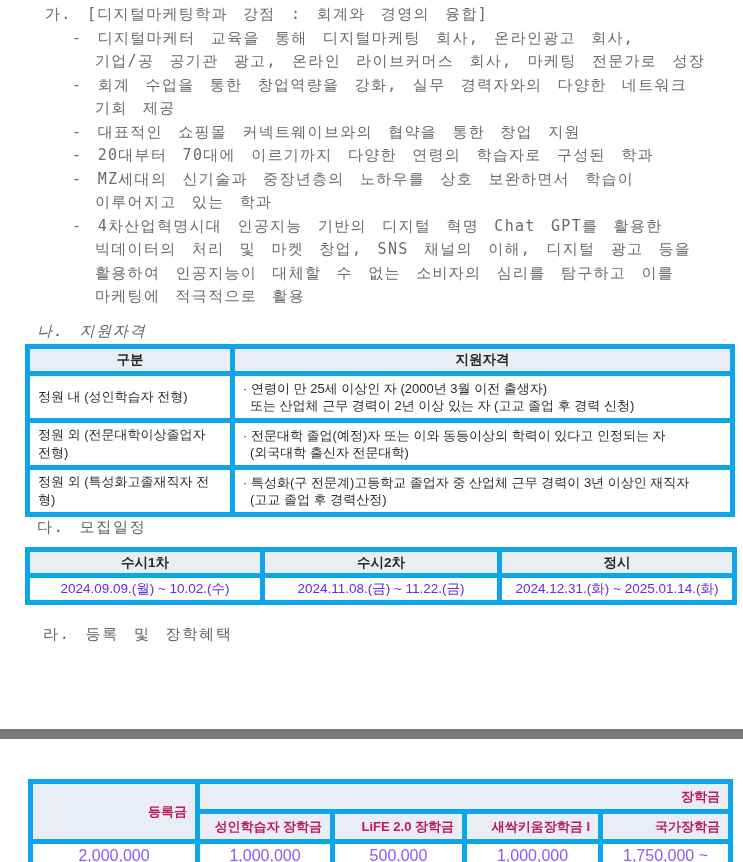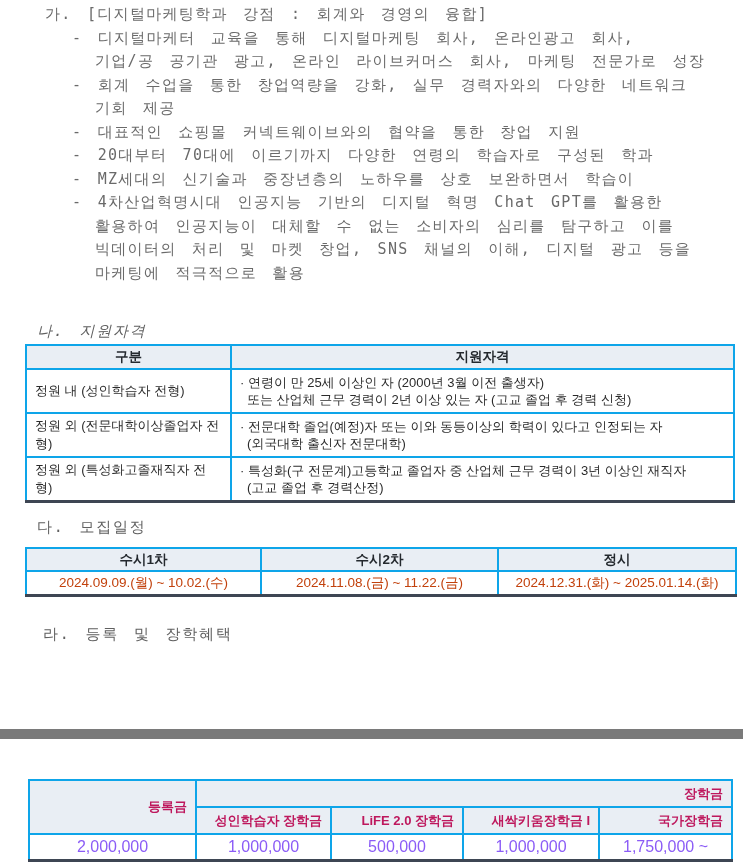--- a/index.html
+++ b/index.html
@@ -36,41 +36,41 @@
 
   
   table{border-collapse:collapse;table-layout:fixed;}
   .doc-table{
     position:absolute;
     border-top:2px solid #3e4653;
     border-bottom:3px solid #3e4653;
     font-size:13px;color:#2b2b2b;
   }
   .doc-table th,.doc-table td{
-    border:2px solid #0ea5e9;
+    border:5px solid #0ea5e9;
     padding:0 8px;
     vertical-align:middle;
   }
   .doc-table th{
     background:#e9eef4;
     font-weight:bold;color:#24292e;
     text-align:center;
   }
 
   
   #table-b{left:25px;top:344px;width:710px;}
   #table-b th{height:22px;font-size:13.5px;}
   #table-b td.cat{height:40px;text-align:left;font-size:13px;margin-top:16px;}
   #table-b td.qual{text-align:left;font-size:13px;line-height:17px;padding:4px 8px;margin-top:28px;}
   #table-b td.qual .l2{padding-left:7px;}
 
   
   #table-c{left:25px;top:547px;width:712px;}
   #table-c th{height:21px;font-size:13.5px;margin-left:24px;}
-  #table-c td{height:22px;text-align:center;font-size:13.5px;color:#c2410c;}
+  #table-c td{height:22px;text-align:center;font-size:13.5px;color:#6d28d9;}
 
   
   #divider-bar{
     position:absolute;left:0;top:729px;width:743px;height:10px;
     background:#7a7a7a;
   }
 
   
   #table-d{left:28px;top:779px;width:705px;}
   #table-d td.th{
@@ -86,23 +86,24 @@
 
   <div class="top-block">
     <div class="line indent-0">가. [디지털마케팅학과 강점 : 회계와 경영의 융합]</div>
     <div class="line indent-1">- 디지털마케터 교육을 통해 디지털마케팅 회사, 온라인광고 회사,</div>
     <div class="line indent-2">기업/공 공기관 광고, 온라인 라이브커머스 회사, 마케팅 전문가로 성장</div>
     <div class="line indent-1">- 회계 수업을 통한 창업역량을 강화, 실무 경력자와의 다양한 네트워크</div>
     <div class="line indent-2">기회 제공</div>
     <div class="line indent-1">- 대표적인 쇼핑몰 커넥트웨이브와의 협약을 통한 창업 지원</div>
     <div class="line indent-1">- 20대부터 70대에 이르기까지 다양한 연령의 학습자로 구성된 학과</div>
     <div class="line indent-1">- MZ세대의 신기술과 중장년층의 노하우를 상호 보완하면서 학습이</div>
+    <div class="line indent-2">이루어지고 있는 학과</div>
     <div class="line indent-1">- 4차산업혁명시대 인공지능 기반의 디지털 혁명 Chat GPT를 활용한</div>
+    <div class="line indent-2">빅데이터의 처리 및 마켓 창업, SNS 채널의 이해, 디지털 광고 등을</div>
     <div class="line indent-2">활용하여 인공지능이 대체할 수 없는 소비자의 심리를 탐구하고 이를</div>
-    <div class="line indent-2">빅데이터의 처리 및 마켓 창업, SNS 채널의 이해, 디지털 광고 등을</div>
     <div class="line indent-2">마케팅에 적극적으로 활용</div>
   </div>
 
   <div id="sec-b-head" class="sec-head">나. 지원자격</div>
 
   <table id="table-b" class="doc-table">
     <colgroup>
         <col style="width:205px">
         <col>
       </colgroup>

